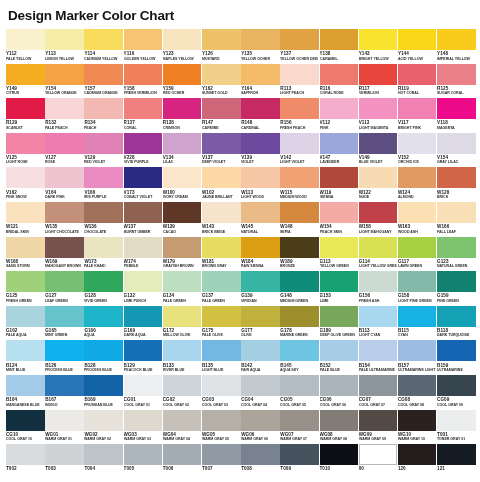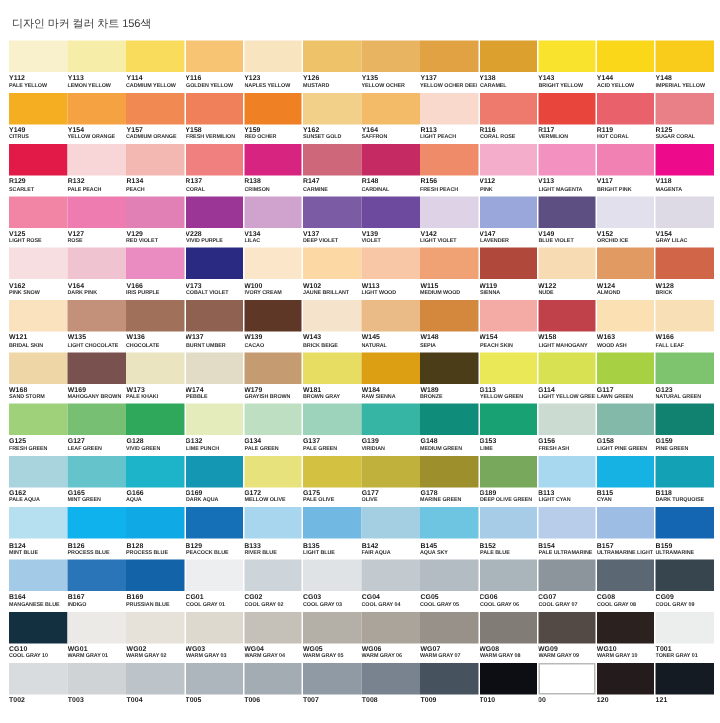--- a/index.html
+++ b/index.html
@@ -87,21 +87,21 @@
     transform: scaleX(0.97);
     transform-origin: left center;
   }
 </style>
 </head>
 <body>
 
 <div id="page">
 
   <div class="titles">
-    <span class="title-sub">디자인 마커 컬러 차트 156색</span>
+    <span class="title-main">Design Marker Color Chart</span>
   </div>
 
   <div id="grid">
       <div class="row">
         <div class="cell">
           <div class="swatch" style="background: rgb(248, 241, 204);"></div>
           <div class="labels">
             <span class="code">Y112</span>
             <span class="name">PALE YELLOW</span>
           </div>

